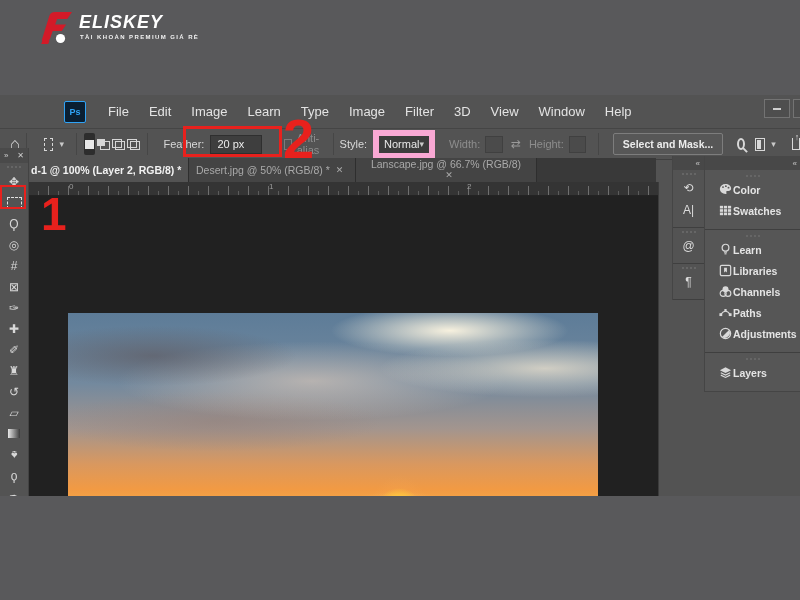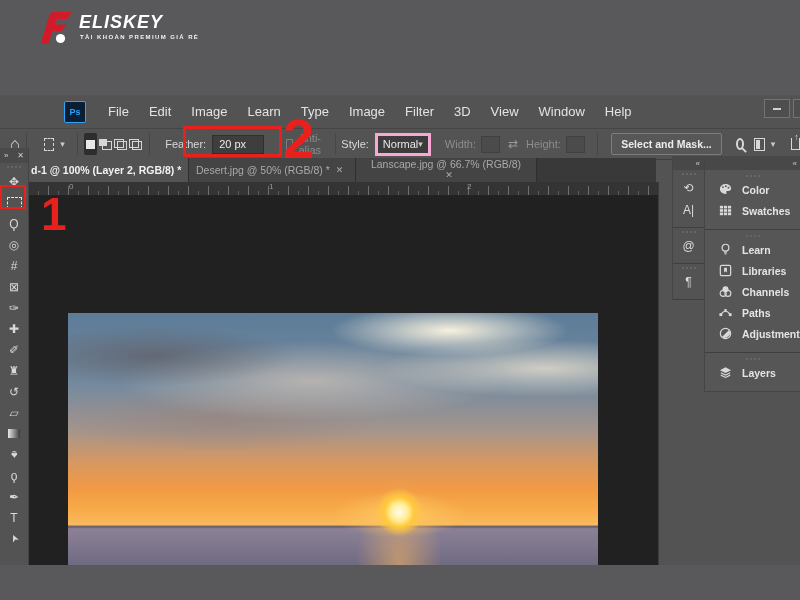--- a/index.html
+++ b/index.html
@@ -1,16 +1,16 @@
 <!DOCTYPE html>
 <html><head>
 <meta charset="utf-8">
 <style>
   html,body{margin:0;padding:0;background:#59595b;font-family:"Liberation Sans",sans-serif;}
-  .stage{position:relative;width:800px;height:600px;background:#59595b;overflow:hidden;
+  .stage{position:relative;width:800px;height:496px;background:#59595b;overflow:hidden;
          -webkit-font-smoothing:antialiased;}
   .abs{position:absolute;}
 
   
   .logo{left:35px;top:6px;width:220px;height:50px;}
   .logo-glyph{left:6px;top:4px;}
   .logo-brand{left:44px;top:6px;font-size:18px;font-weight:800;font-style:italic;
               color:#fff;letter-spacing:1px;}
   .logo-tagline{left:45px;top:28px;font-size:6px;font-weight:700;color:#f2f2f2;
                 letter-spacing:1.4px;white-space:nowrap;}
@@ -48,21 +48,21 @@
   .sq-pair .a{position:absolute;left:0;top:0;width:8px;height:7px;background:#d6d6d6;}
   .sq-pair .b{position:absolute;right:0;bottom:0;width:8px;height:7px;border:1px solid #d6d6d6;}
   .sq-pair.sub .a{background:none;border:1px solid #d6d6d6;}
   .feather-wrap{display:flex;align-items:center;margin-left:10px;}
   .feather-input{width:44px;height:17px;background:#3e3e3e;border:1px solid #2f2f2f;
                  color:#ececec;font-size:11px;display:flex;align-items:center;
                  padding-left:6px;margin-left:6px;}
   .dim-label{color:#8d8d8d;}
   .aa-check{width:9px;height:9px;border:1px solid #7c7c7c;margin-right:5px;}
   .aa-wrap{display:flex;align-items:center;color:#8d8d8d;}
-  .style-dd{width:62px;height:17px;background:#3c3c3c;border:3px solid #f9a8d4;color:#e8e8e8;
+  .style-dd{width:62px;height:17px;background:#3c3c3c;border:6px solid #f9a8d4;color:#e8e8e8;
             display:flex;align-items:center;justify-content:space-between;
             padding:0 5px;margin-left:6px;font-size:11px;}
   .dim-input{width:30px;height:15px;background:#4b4b4b;border:1px solid #404040;margin-left:5px;}
   .swap-icon{color:#9a9a9a;font-size:12px;margin:0 8px;}
   .sam-btn{height:20px;border:1px solid #7d7d7d;border-radius:2px;background:#575757;
            color:#ececec;font-size:10.5px;font-weight:700;display:flex;align-items:center;
            padding:0 9px;margin-left:8px;white-space:nowrap;}
   .search-icon{width:8px;height:8px;border:2px solid #d8d8d8;border-radius:50%;
                position:relative;margin:0 10px 0 14px;}
   .search-icon::after{content:'';position:absolute;width:6px;height:2px;background:#d8d8d8;
@@ -125,21 +125,21 @@
              justify-content:flex-end;padding-right:4px;color:#c7c7c7;font-size:8px;}
   .strip-group{border-bottom:1px solid #3f3f3f;padding-bottom:6px;}
   .strip-icon{height:22px;display:flex;align-items:center;justify-content:center;
               color:#dcdcdc;font-size:12px;}
   .panel-dock{left:704px;top:61px;width:96px;background:#565656;border-left:1px solid #454545;
               border-bottom:1px solid #454545;}
   .pgroup{border-bottom:1px solid #3f3f3f;padding:2px 0 8px 0;}
   .pgroup:last-child{border-bottom:none;}
   .dots-row{height:7px;display:flex;align-items:center;justify-content:center;gap:2px;}
   .dots-row i{width:2px;height:2px;background:#6d6d6d;border-radius:50%;}
-  .prow{height:21px;display:flex;align-items:center;gap:9px;padding-left:13px;}
+  .prow{height:21px;display:flex;align-items:center;padding-left:13px;}
   .prow .picon{width:15px;height:15px;display:flex;align-items:center;justify-content:center;}
   .prow .plabel{font-size:10.5px;font-weight:700;color:#e4e4e4;}
 
   
   .anno-box{border:3px solid #e8211d;z-index:20;}
   .anno-num{color:#e8211d;font-weight:700;z-index:21;line-height:1;}
   .anno-1{left:41px;top:191px;font-size:46px;}
   .anno-2{left:283px;top:111px;font-size:56px;}
   .box-tool{left:0px;top:185px;width:22px;height:20px;border-width:2.5px;}
   .box-feather{left:183px;top:126px;width:93px;height:25px;}

